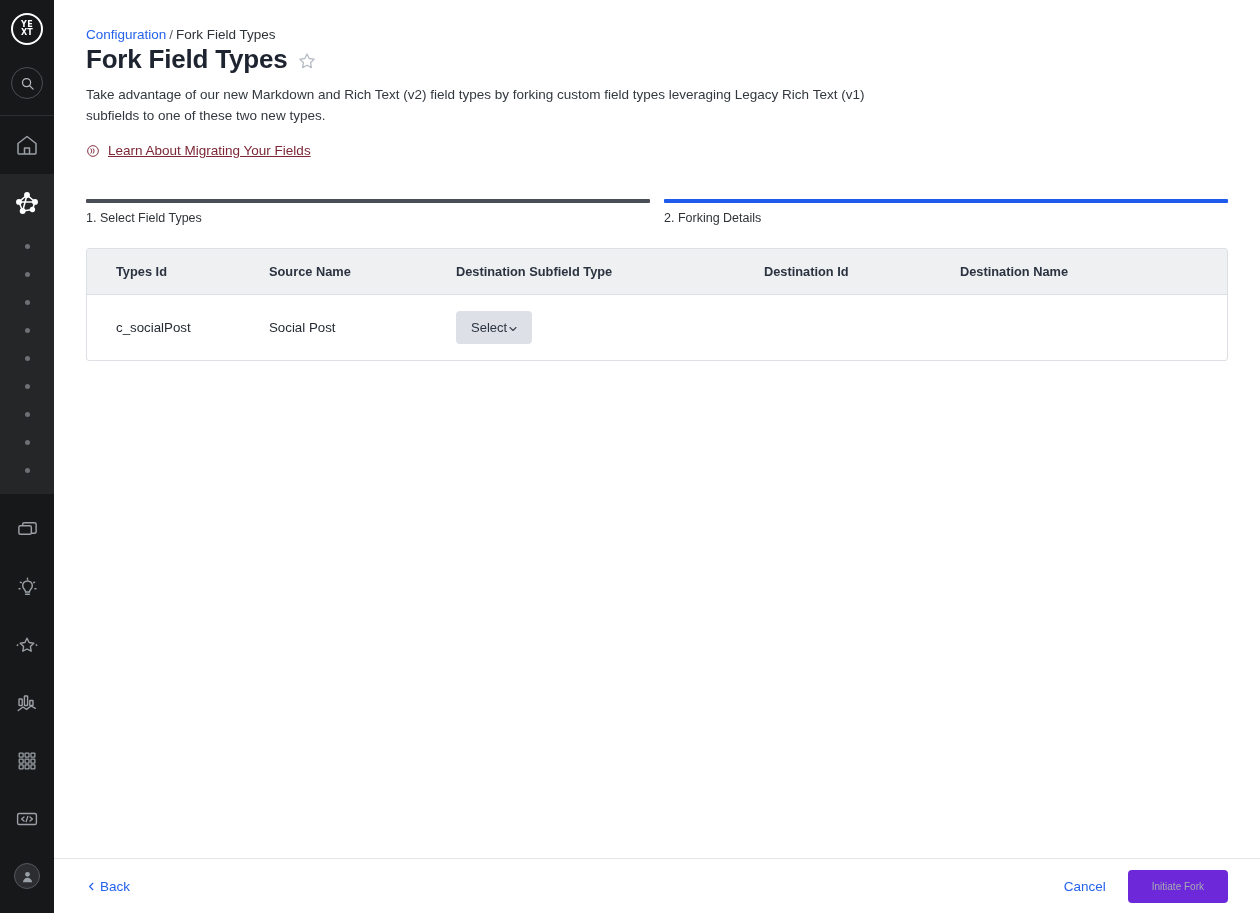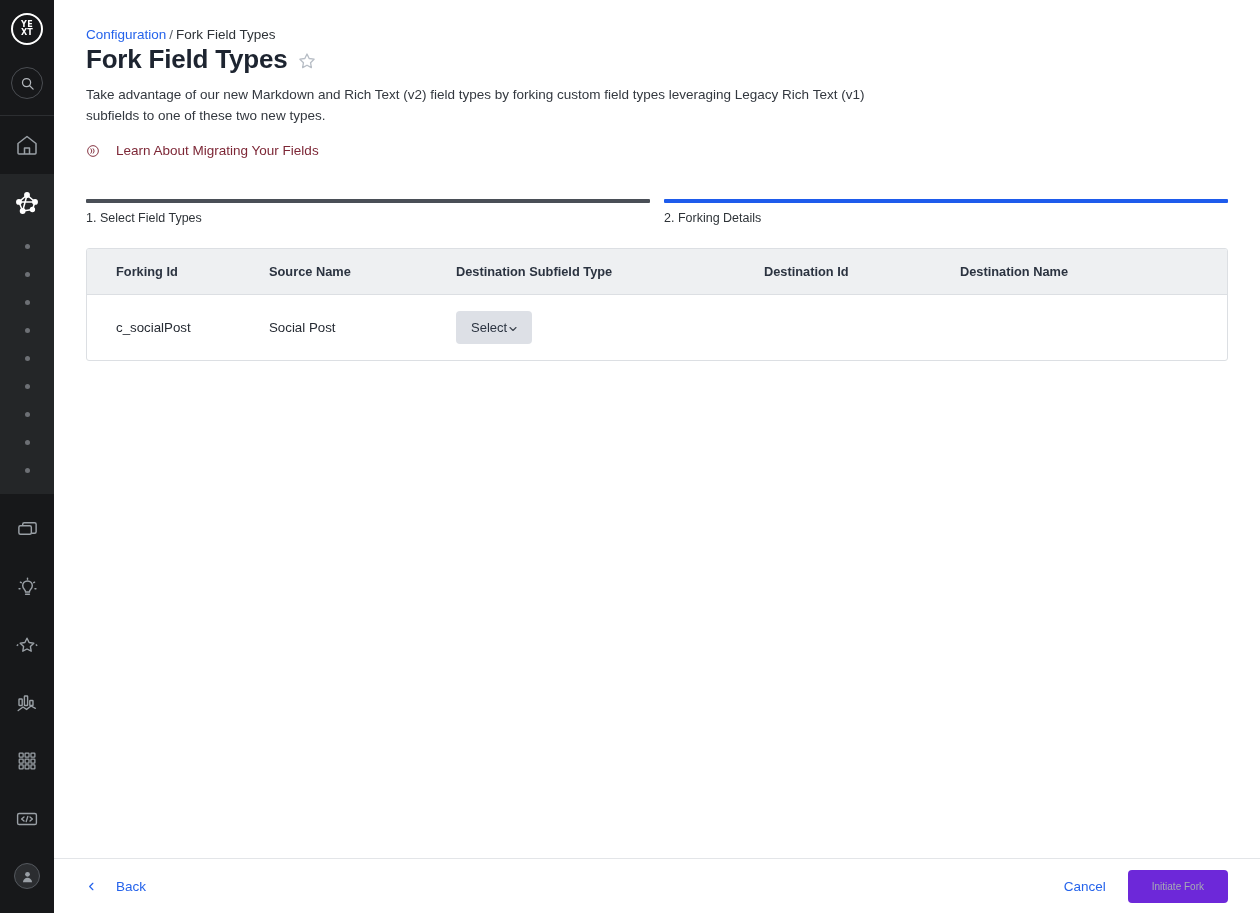--- a/index.html
+++ b/index.html
@@ -145,23 +145,24 @@
     font-size: 13.5px;
     color: #33383f;
     line-height: 20.5px;
     max-width: 800px;
     margin-bottom: 17px;
   }
 
   .learn-link {
     display: inline-flex;
     align-items: center;
-    gap: 16px;
+    gap: 8px;
     font-size: 13.5px;
     color: #7d2736;
+    text-decoration: underline;
     cursor: pointer;
     margin-bottom: 30px;
   }
   .learn-ico { display: inline-flex; }
 
   
   .stepper {
     display: flex;
     gap: 14px;
     margin-top: 11px;
@@ -233,21 +234,21 @@
     height: 55px;
     border-top: 1px solid #e3e5e8;
     background: #ffffff;
     display: flex;
     align-items: center;
     padding: 0 32px;
   }
   .back-btn {
     display: inline-flex;
     align-items: center;
-    gap: 19px;
+    gap: 3px;
     color: #2563eb;
     font-size: 13.5px;
     background: none; border: none;
     cursor: pointer;
     font-family: "Liberation Sans", sans-serif;
     padding: 6px 0;
   }
   .footer-right {
     margin-left: auto;
     display: flex;
@@ -464,21 +465,21 @@
           <div class="step-bar"></div>
           <div class="step-label">2. Forking Details</div>
         </div>
       </div>
 
       
       <div class="table-wrap">
         <table>
           <thead>
             <tr>
-              <th class="c1">Forking Id</th>
+              <th class="c1">Types Id</th>
               <th class="c2">Source Name</th>
               <th class="c3">Destination Subfield Type</th>
               <th class="c4">Destination Id</th>
               <th class="c5">Destination Name</th>
             </tr>
           </thead>
           <tbody>
             <tr>
               <td class="c1">c_socialPost</td>
               <td class="c2">Social Post</td>

